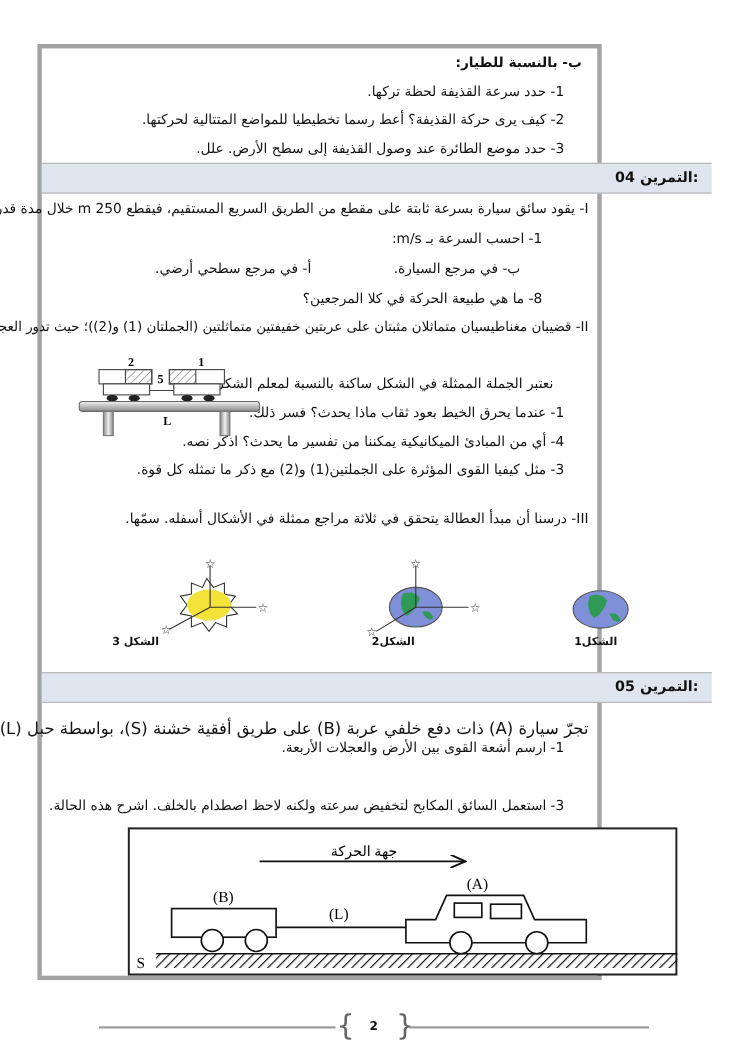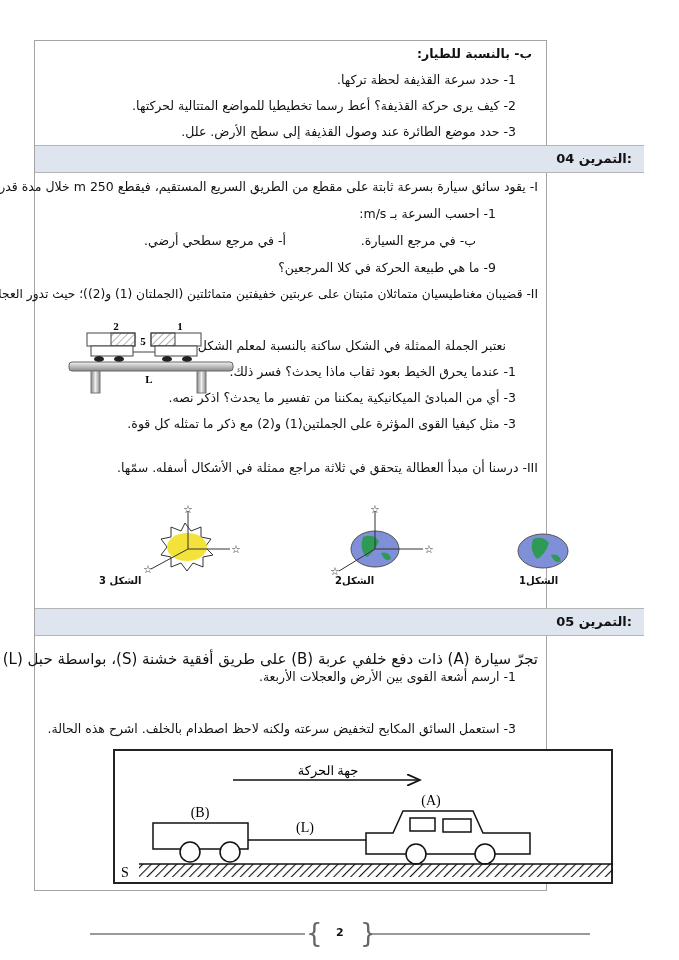--- a/index.html
+++ b/index.html
@@ -1,19 +1,19 @@
 <!DOCTYPE html>
 <html><head>
 <meta charset="utf-8">
 <style>
   html, body { margin:0; padding:0; background:#ffffff; }
   body { width:679px; height:960px; position:relative; overflow:hidden;
          font-family:"DejaVu Sans","Liberation Sans",sans-serif; color:#111; }
   .frame { position:absolute; left:34px; top:40px; width:513px; height:851px;
-           border:1px solid #a3a3a3; box-sizing:border-box; }
+           border:4px solid #a3a3a3; box-sizing:border-box; }
   .abs { position:absolute; }
   .rtl { direction:rtl; text-align:right; white-space:nowrap; }
   .line { position:absolute; right:14px; font-size:12.5px; line-height:18px; }
   .bold { font-weight:bold; }
   .hdr { position:absolute; left:0; width:609px; height:28px; background:#dfe5ef;
          border-top:1px solid #b4b4b4; border-bottom:1px solid #b4b4b4; box-sizing:border-box;padding-left:16px; }
   .hdr span { position:absolute; right:12px; top:5px; font-size:13px; font-weight:bold; }
   .fig-label { position:absolute; font-size:10px; font-weight:bold; }
   svg text { font-family:"Liberation Serif","DejaVu Serif",serif; }
   .footer-line { position:absolute; top:933px; height:2px; background:#9a9a9a; }
@@ -31,26 +31,26 @@
   <div class="line rtl" style="top:82px;right:30px;">3-  حدد موضع الطائرة عند وصول القذيفة إلى سطح الأرض. علل.</div>
 
   <div class="hdr" style="top:104px;">
     <span>التمرين 04:</span>
   </div>
 
   <div class="line rtl" style="top:137px;right:8px;">I- يقود سائق سيارة بسرعة ثابتة على مقطع من الطريق السريع المستقيم، فيقطع 250 m خلال مدة قدرها 7 s.</div>
   <div class="line rtl" style="top:164px;right:50px;">1- احسب السرعة بـ m/s:</div>
   <div class="line rtl" style="top:191px;right:260px;">أ- في مرجع سطحي أرضي.</div>
   <div class="line rtl" style="top:191px;right:70px;margin-left:40px;">ب- في مرجع السيارة.</div>
-  <div class="line rtl" style="top:218px;right:50px;">9- ما هي طبيعة الحركة في كلا المرجعين؟</div>
+  <div class="line rtl" style="top:218px;right:50px;">8- ما هي طبيعة الحركة في كلا المرجعين؟</div>
 
   <div class="line rtl" style="top:244px;right:8px;font-size:12.2px;">II- قضيبان مغناطيسيان متماثلان مثبتان على عربتين خفيفتين متماثلتين (الجملتان (1) و(2))؛ حيث تدور العجلات</div>
   <div class="line rtl" style="top:296px;right:40px;">نعتبر الجملة الممثلة في الشكل ساكنة بالنسبة لمعلم الشكل أرضي.</div>
   <div class="line rtl" style="top:322px;right:30px;">1-  عندما يحرق الخيط بعود ثقاب ماذا يحدث؟ فسر ذلك.</div>
-  <div class="line rtl" style="top:348px;right:30px;">3-  أي من المبادئ الميكانيكية يمكننا من تفسير ما يحدث؟ اذكر نصه.</div>
+  <div class="line rtl" style="top:348px;right:30px;">4-  أي من المبادئ الميكانيكية يمكننا من تفسير ما يحدث؟ اذكر نصه.</div>
   <div class="line rtl" style="top:374px;right:30px;">3-  مثل كيفيا القوى المؤثرة على الجملتين(1) و(2) مع ذكر ما تمثله كل قوة.</div>
 
   <svg class="abs" style="left:28px;top:272px;" width="176" height="88" viewBox="0 0 176 88">
     <defs>
       <pattern id="hatch" width="5" height="5" patternUnits="userSpaceOnUse" patternTransform="rotate(45)">
         <line x1="0" y1="0" x2="0" y2="5" stroke="#666" stroke-width="1"></line>
       </pattern>
       <linearGradient id="tableG" x1="0" y1="0" x2="0" y2="1">
         <stop offset="0" stop-color="#f2f2f2"></stop>
           <stop offset="0.5" stop-color="#bdbdbd"></stop>

